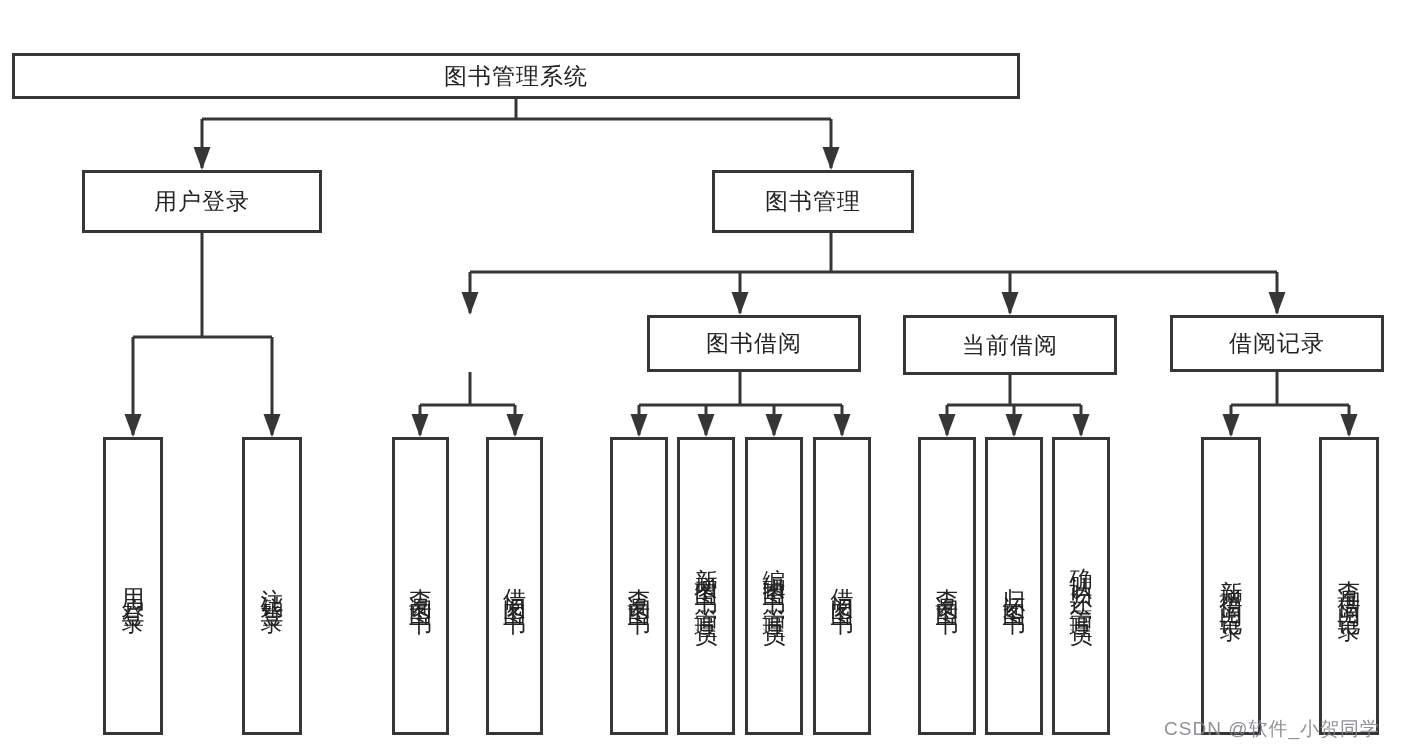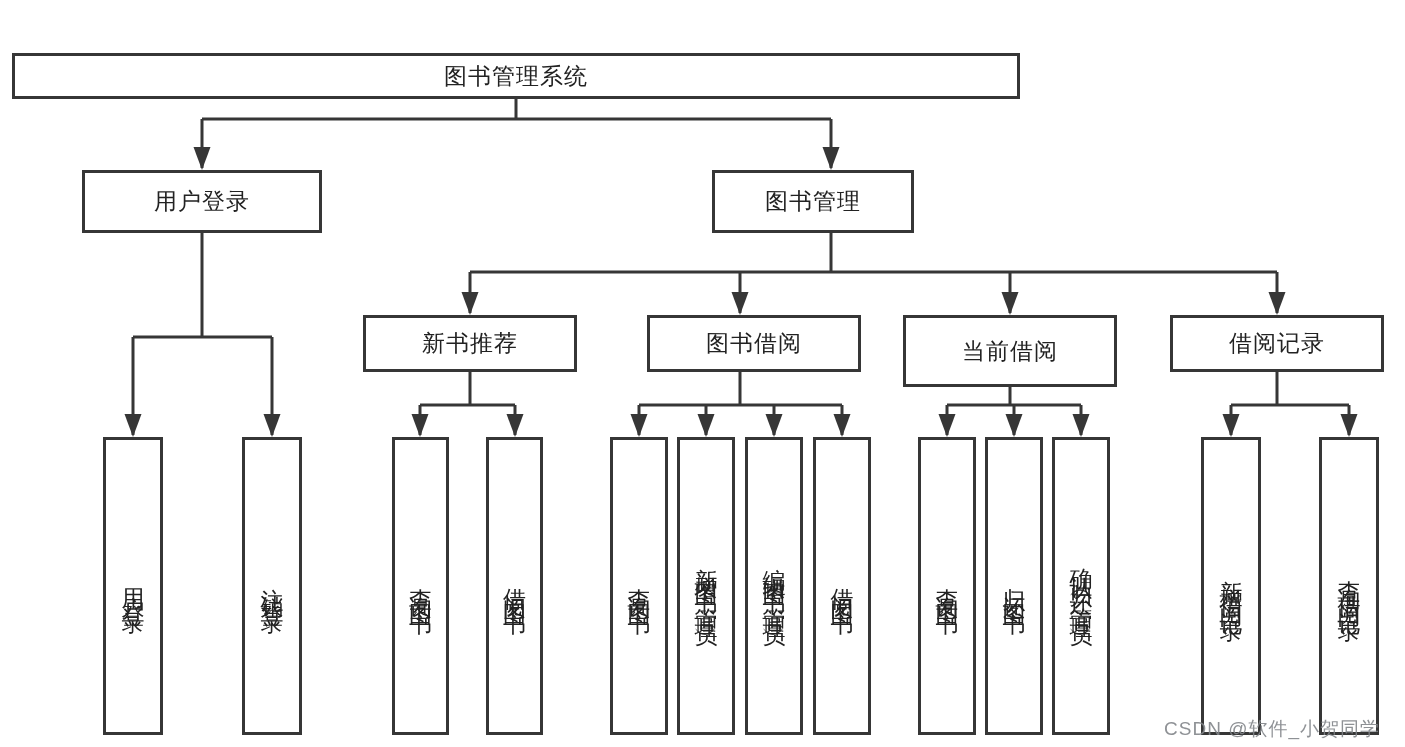--- a/index.html
+++ b/index.html
@@ -55,21 +55,21 @@
     line-height: 1;
   }
   
   #n-root   { left: 12px;   top: 13px;  width: 1008px; height: 46px; margin-top: 40px; }
   
   #n-login  { left: 82px;   top: 170px; width: 240px;  height: 63px; }
   #n-mgmt   { left: 712px;  top: 170px; width: 202px;  height: 63px; }
   
   #n-rec    { left: 363px;  top: 315px; width: 214px;  height: 57px; }
   #n-borrow { left: 647px;  top: 315px; width: 214px;  height: 57px; }
-  #n-cur    { left: 903px;  top: 315px; width: 214px;  height: 72px; }
+  #n-cur    { left: 903px;  top: 315px; width: 214px;  height: 60px; }
   #n-hist   { left: 1170px; top: 315px; width: 214px;  height: 57px; }
   
   #l-login-1  { left: 103px;  width: 60px; }
   #l-login-2  { left: 242px;  width: 60px; }
   #l-rec-1    { left: 392px;  width: 57px; }
   #l-rec-2    { left: 486px;  width: 57px; }
   #l-borrow-1 { left: 610px;  width: 58px; }
   #l-borrow-2 { left: 677px;  width: 58px; }
   #l-borrow-3 { left: 745px;  width: 58px; }
   #l-borrow-4 { left: 813px;  width: 58px; }
@@ -132,21 +132,20 @@
       <polygon points="1222.5,414 1239.5,414 1231,437"></polygon>
       <polygon points="1340.5,414 1357.5,414 1349,437"></polygon>
     </g>
   </svg>
 
   <div class="box" id="n-root">图书管理系统</div>
 
   <div class="box" id="n-login">用户登录</div>
   <div class="box" id="n-mgmt">图书管理</div>
 
-  <div class="box" id="n-rec">新书推荐</div>
   <div class="box" id="n-borrow">图书借阅</div>
   <div class="box" id="n-cur">当前借阅</div>
   <div class="box" id="n-hist">借阅记录</div>
 
   <div class="vbox" id="l-login-1">
     <span>用户登录</span>
   </div>
   <div class="vbox" id="l-login-2">
     <span>注销登录</span>
   </div>

